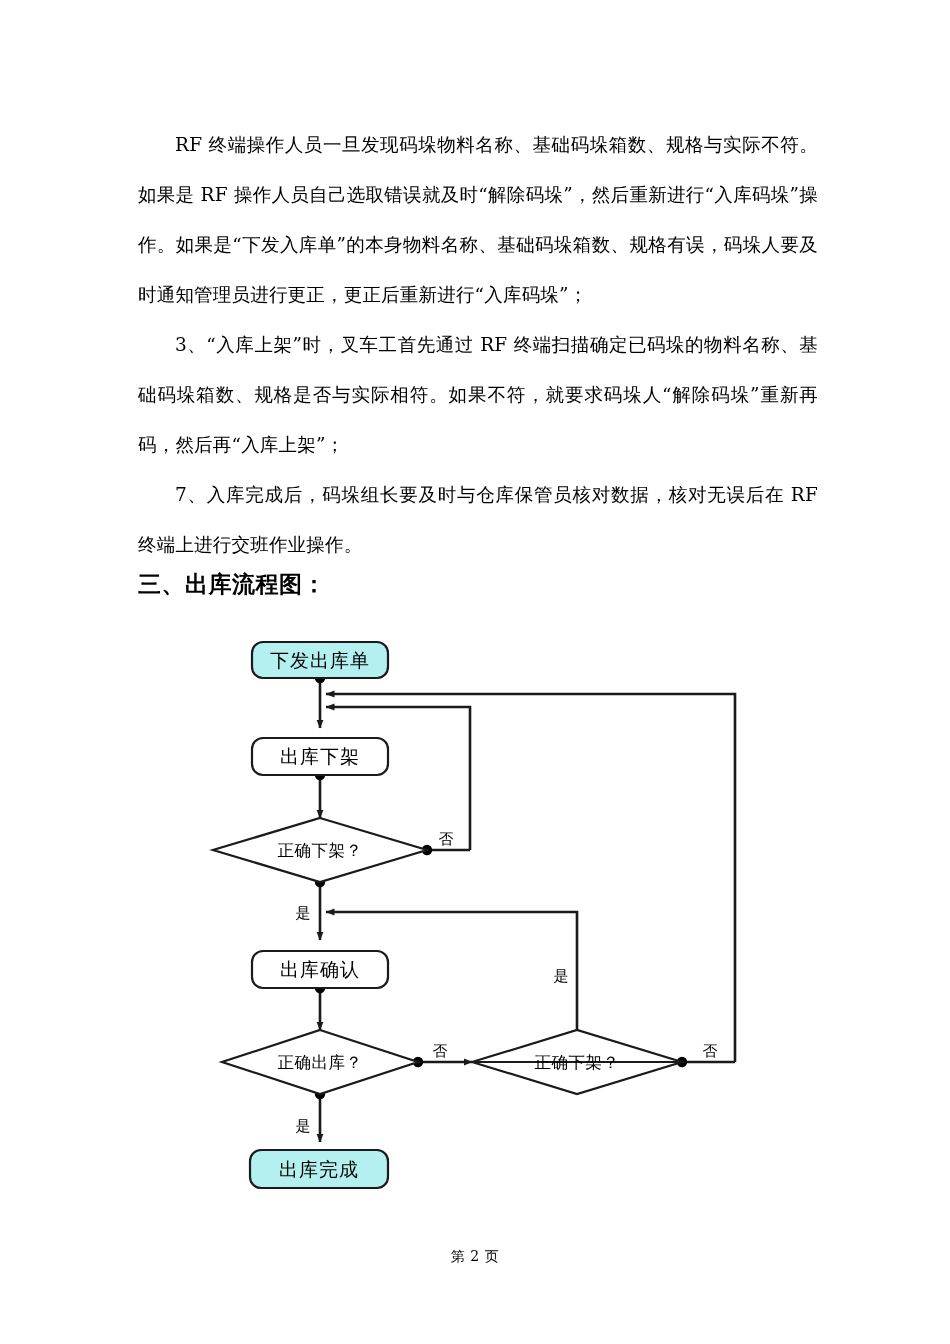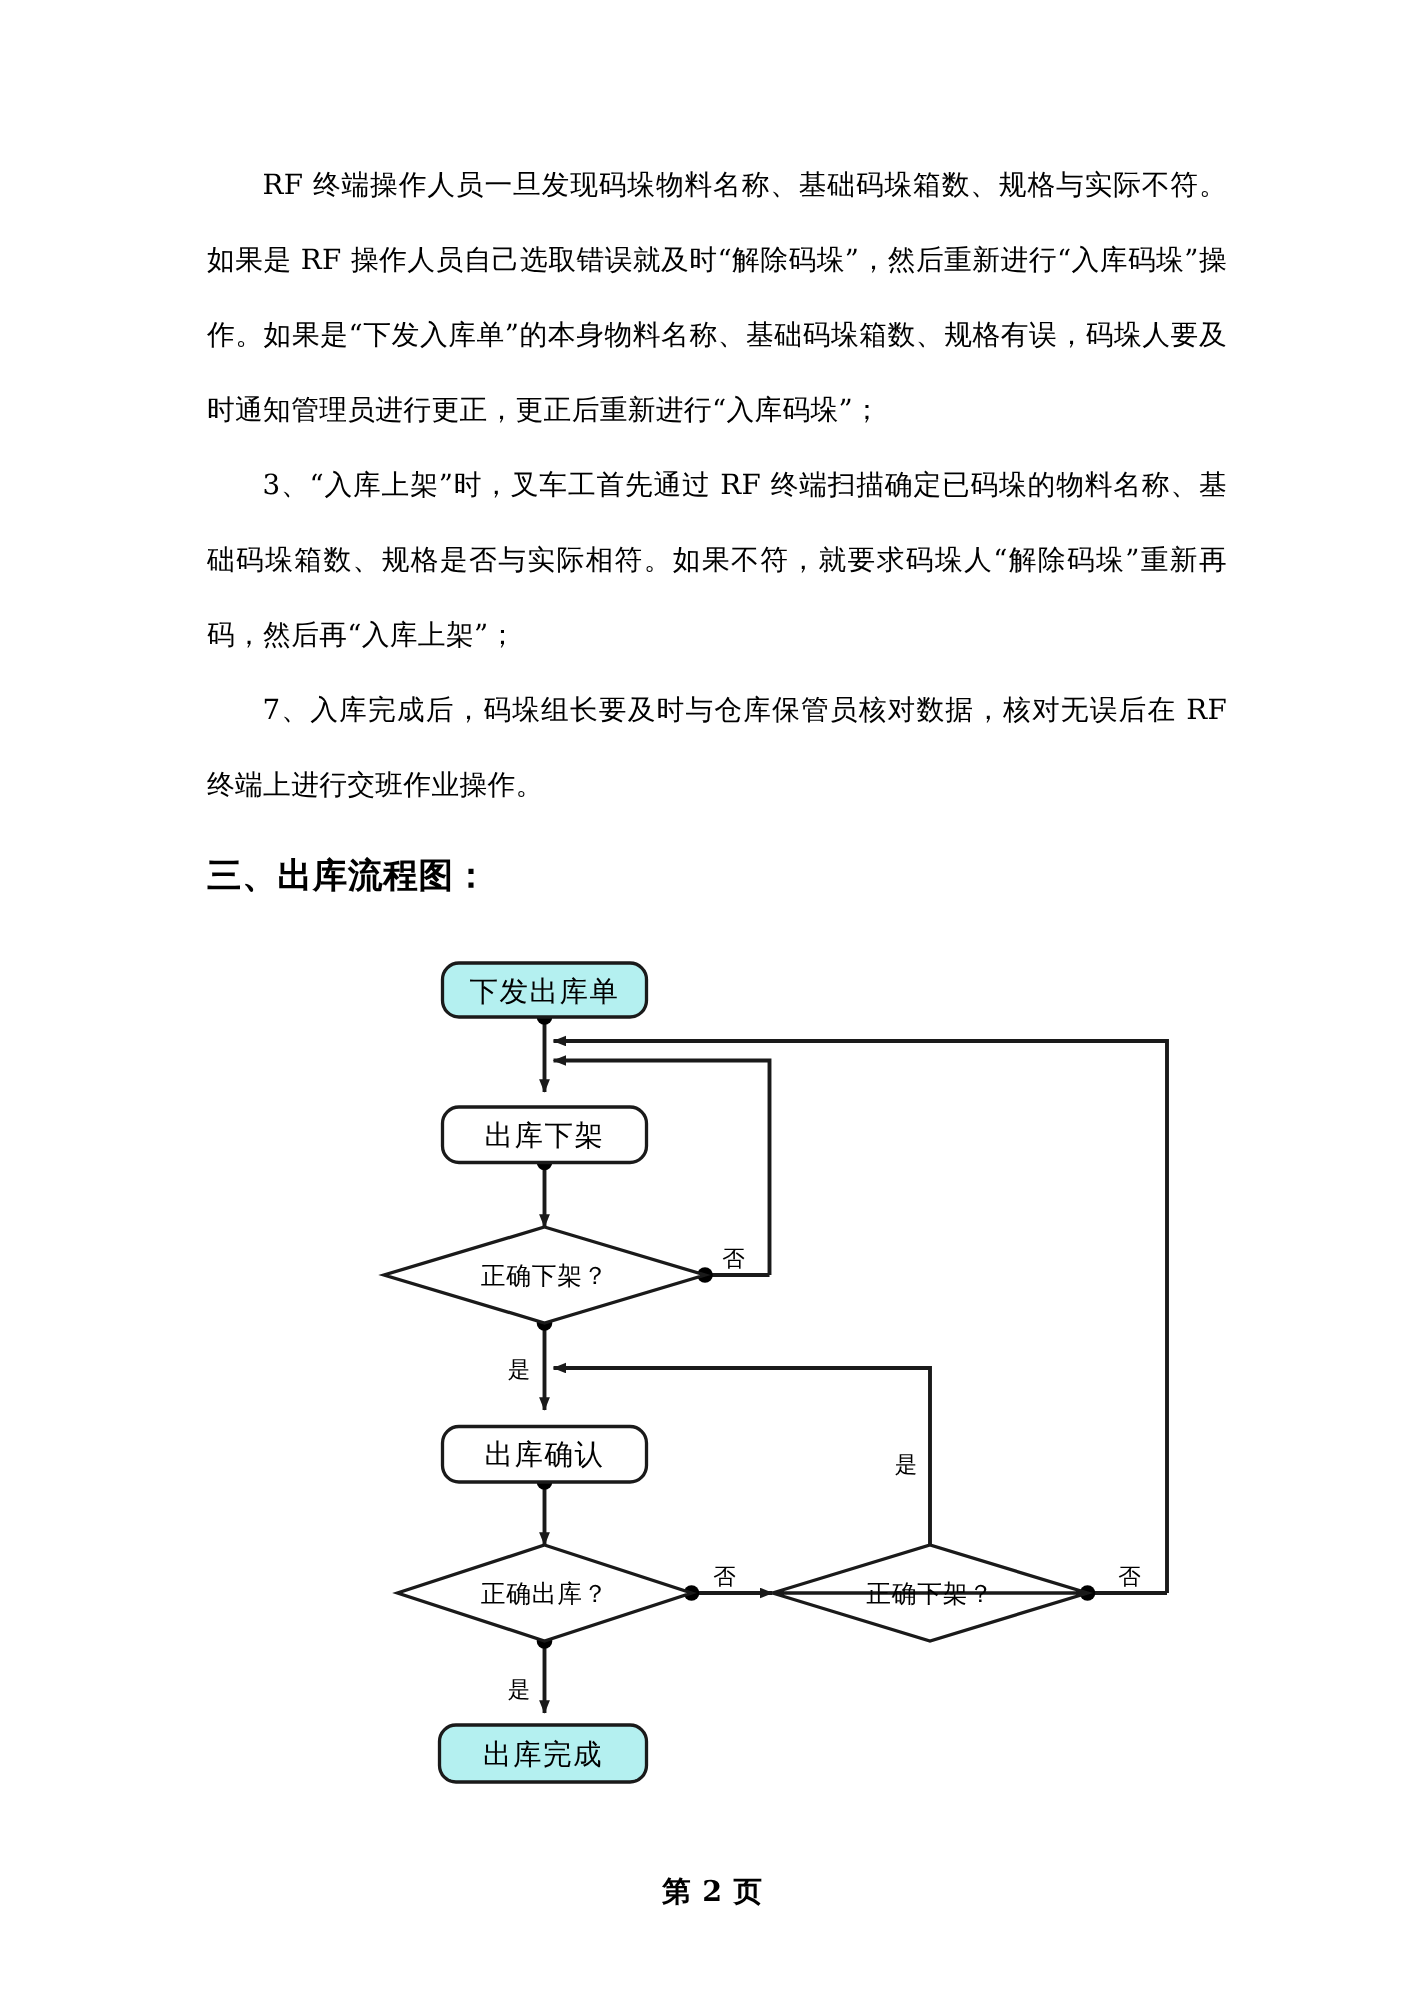--- a/index.html
+++ b/index.html
@@ -17,21 +17,21 @@
   }
   .page {
     position: absolute;
     left: 0; top: 0;
     width: 950px;
     height: 1344px;
   }
   .body-text {
     position: absolute;
     left: 138px;
-    top: 99px;
+    top: 120px;
     width: 680px;
   }
   .para {
     font-size: 18.5px;
     line-height: 50px;
     text-align: justify;
     text-justify: inter-ideograph;
     text-indent: 2em;
     margin: 0;
     letter-spacing: 0.2px;
@@ -44,31 +44,29 @@
     font-weight: bold;
     letter-spacing: 0.5px;
     line-height: 32px;
   }
   .footer {
     position: absolute;
     left: 0;
     top: 1248px;
     width: 950px;
     text-align: center;
-    font-size: 19px;
+    font-size: 14px;
     letter-spacing: 0.5px;
-    font-weight: bold;
   }
   .flow {
     position: absolute;
     left: 0;
     top: 610px;
     width: 852px;
     height: 600px;
-    padding-left: 43px;
   }
   .flow svg { display: block; }
   .node-label {
     font-family: "DejaVu Serif", "Liberation Serif", serif;
     font-size: 19px;
     fill: #000000;
     letter-spacing: 1px;
   }
   .diamond-label {
     font-family: "DejaVu Serif", "Liberation Serif", serif;

